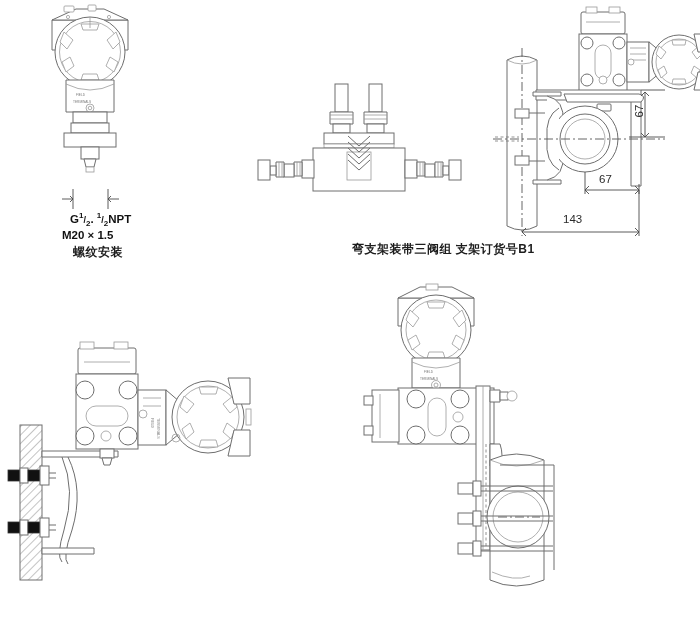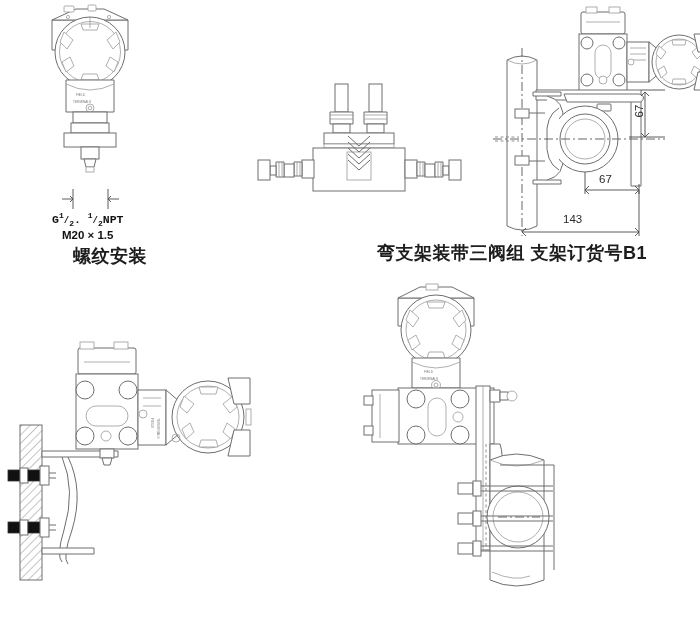--- a/index.html
+++ b/index.html
@@ -19,21 +19,21 @@
     overflow: hidden;
   }
   .panel { position: absolute; }
   .caption {
     position: absolute;
     font-weight: bold;
     color: #1d1d1d;
     white-space: nowrap;
     letter-spacing: 0.5px;
   }
-  .cap-cn { font-size: 18px; }
+  .cap-cn { font-size: 12px; }
   .spec-line {
     position: absolute;
     font-size: 11.5px;
     font-weight: bold;
     color: #111;
     white-space: nowrap;
   }
   .dim-text {
     position: absolute;
     font-size: 11.5px;
@@ -107,21 +107,21 @@
       <g>
         <path class="dimln" d="M33 185 L33 205"></path>
         <path class="dimln" d="M68 185 L68 205"></path>
         <path class="dimln" d="M22 195 L33 195"></path>
         <path class="dimln" d="M68 195 L79 195"></path>
         <path class="dimln" d="M30 192 L33 195 L30 198"></path>
         <path class="dimln" d="M71 192 L68 195 L71 198"></path>
       </g>
     </svg>
 
-    <div class="spec-line" style="left:12px; top:207px;font-family:Liberation Mono, monospace;">
+    <div class="spec-line" style="left:30px; top:207px;">
       <span>G</span><sup style="font-size:8px">1</sup><span style="font-size:9px">/</span><sub style="font-size:8px">2</sub><span>.</span>&nbsp;<sup style="font-size:8px">1</sup><span style="font-size:9px">/</span><sub style="font-size:8px">2</sub><span>NPT</span>
     </div>
     <div class="spec-line" style="left:22px; top:225px;">M20 × 1.5</div>
   </div>
 
   <div class="caption cap-cn" style="left:73px; top:244px;">螺纹安装</div>
 
   <div class="panel" style="left:258px; top:78px;">
     <svg width="200" height="120" viewBox="0 0 200 120">
 
@@ -263,21 +263,21 @@
         <path class="dimln" d="M37 224 L33 228 L37 232"></path>
         <path class="dimln" d="M146 224 L150 228 L146 232"></path>
         <path class="dimln" d="M150 186 L150 232"></path>
       </g>
     </svg>
     <div class="dim-text vert" style="left:144px; top:101px;">67</div>
     <div class="dim-text" style="left:110px; top:169px;">67</div>
     <div class="dim-text" style="left:74px; top:209px;">143</div>
   </div>
 
-  <div class="caption cap-cn" style="left:377px; top:241px;">弯支架装带三阀组  支架订货号B1</div>
+  <div class="caption cap-cn" style="left:352px; top:241px;">弯支架装带三阀组  支架订货号B1</div>
 
   <div class="panel" style="left:6px; top:330px;">
     <svg width="265" height="265" viewBox="0 0 265 265">
 
       <g>
         <defs>
           <pattern id="hatch45" width="6" height="6" patternUnits="userSpaceOnUse" patternTransform="rotate(45)">
             <line x1="0" y1="0" x2="0" y2="6" stroke="#8a8a8a" stroke-width="1"></line>
           </pattern>
         </defs>

